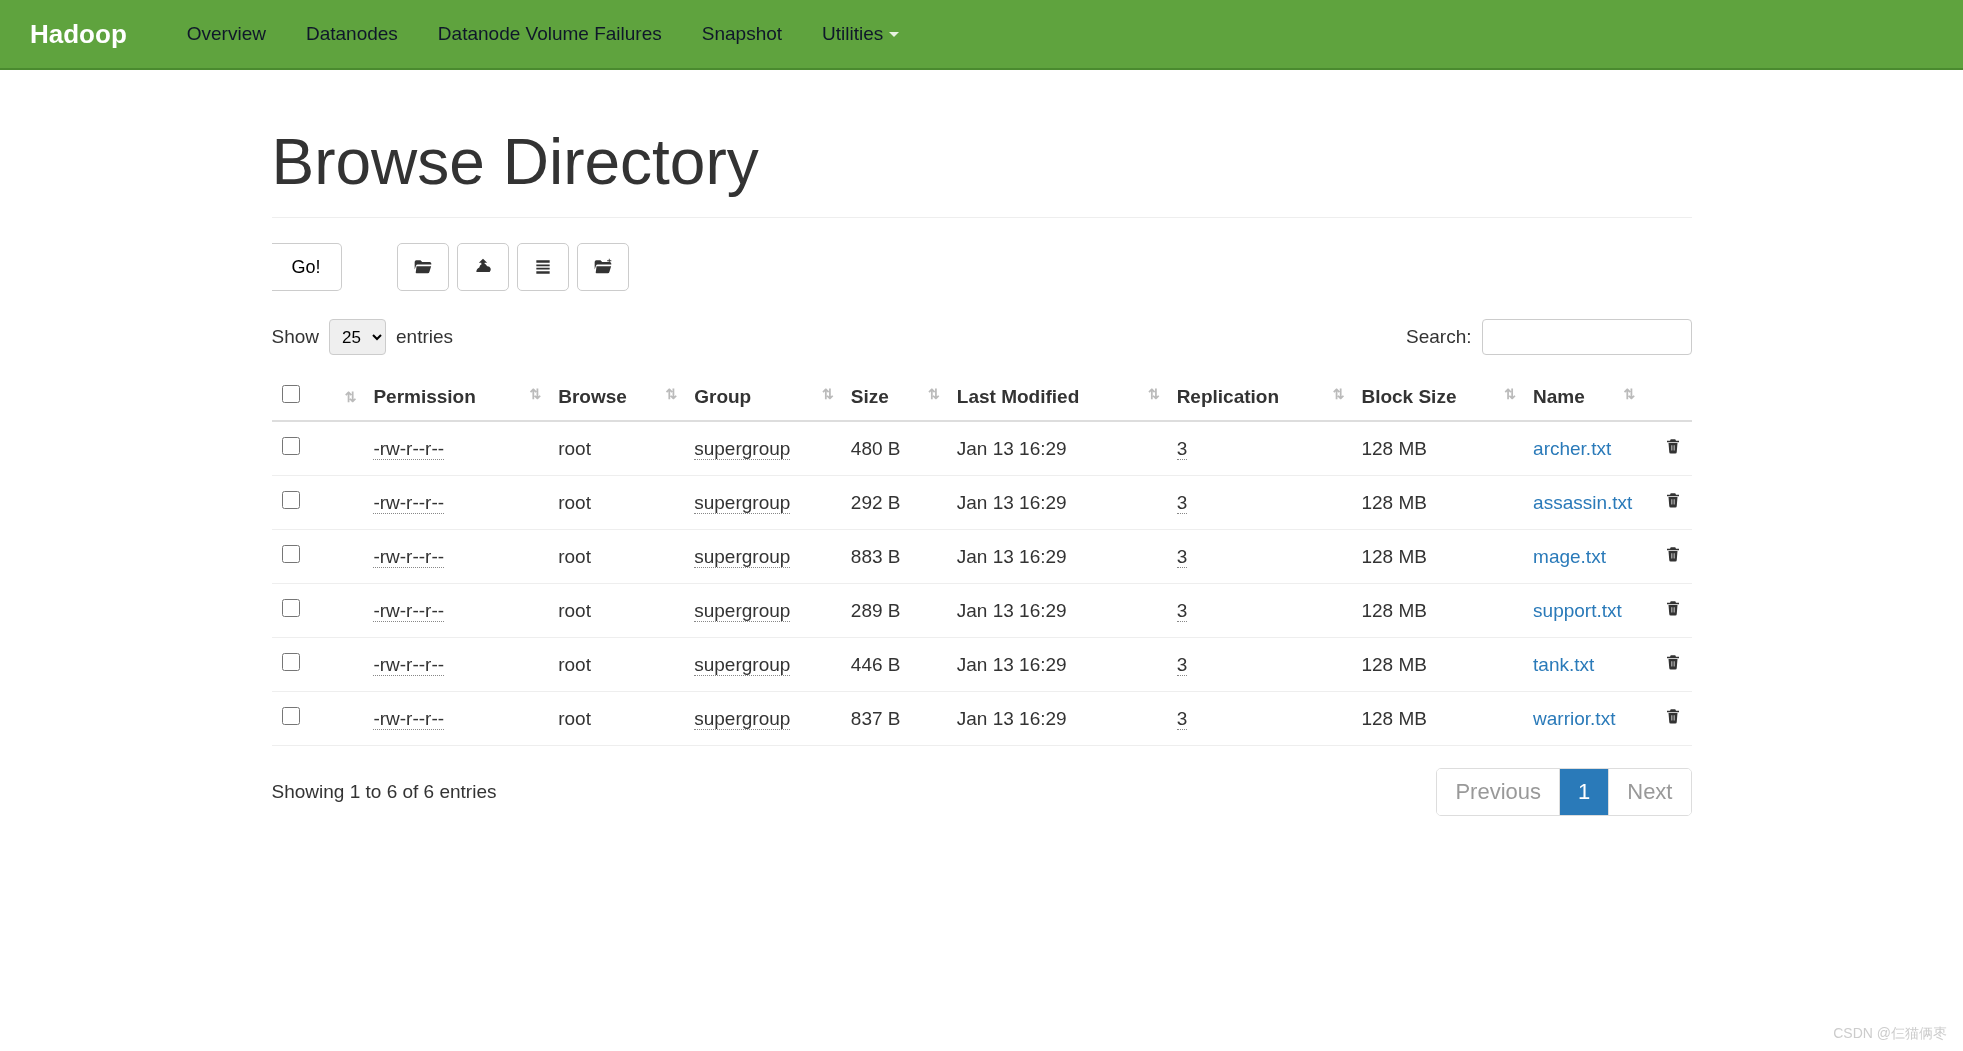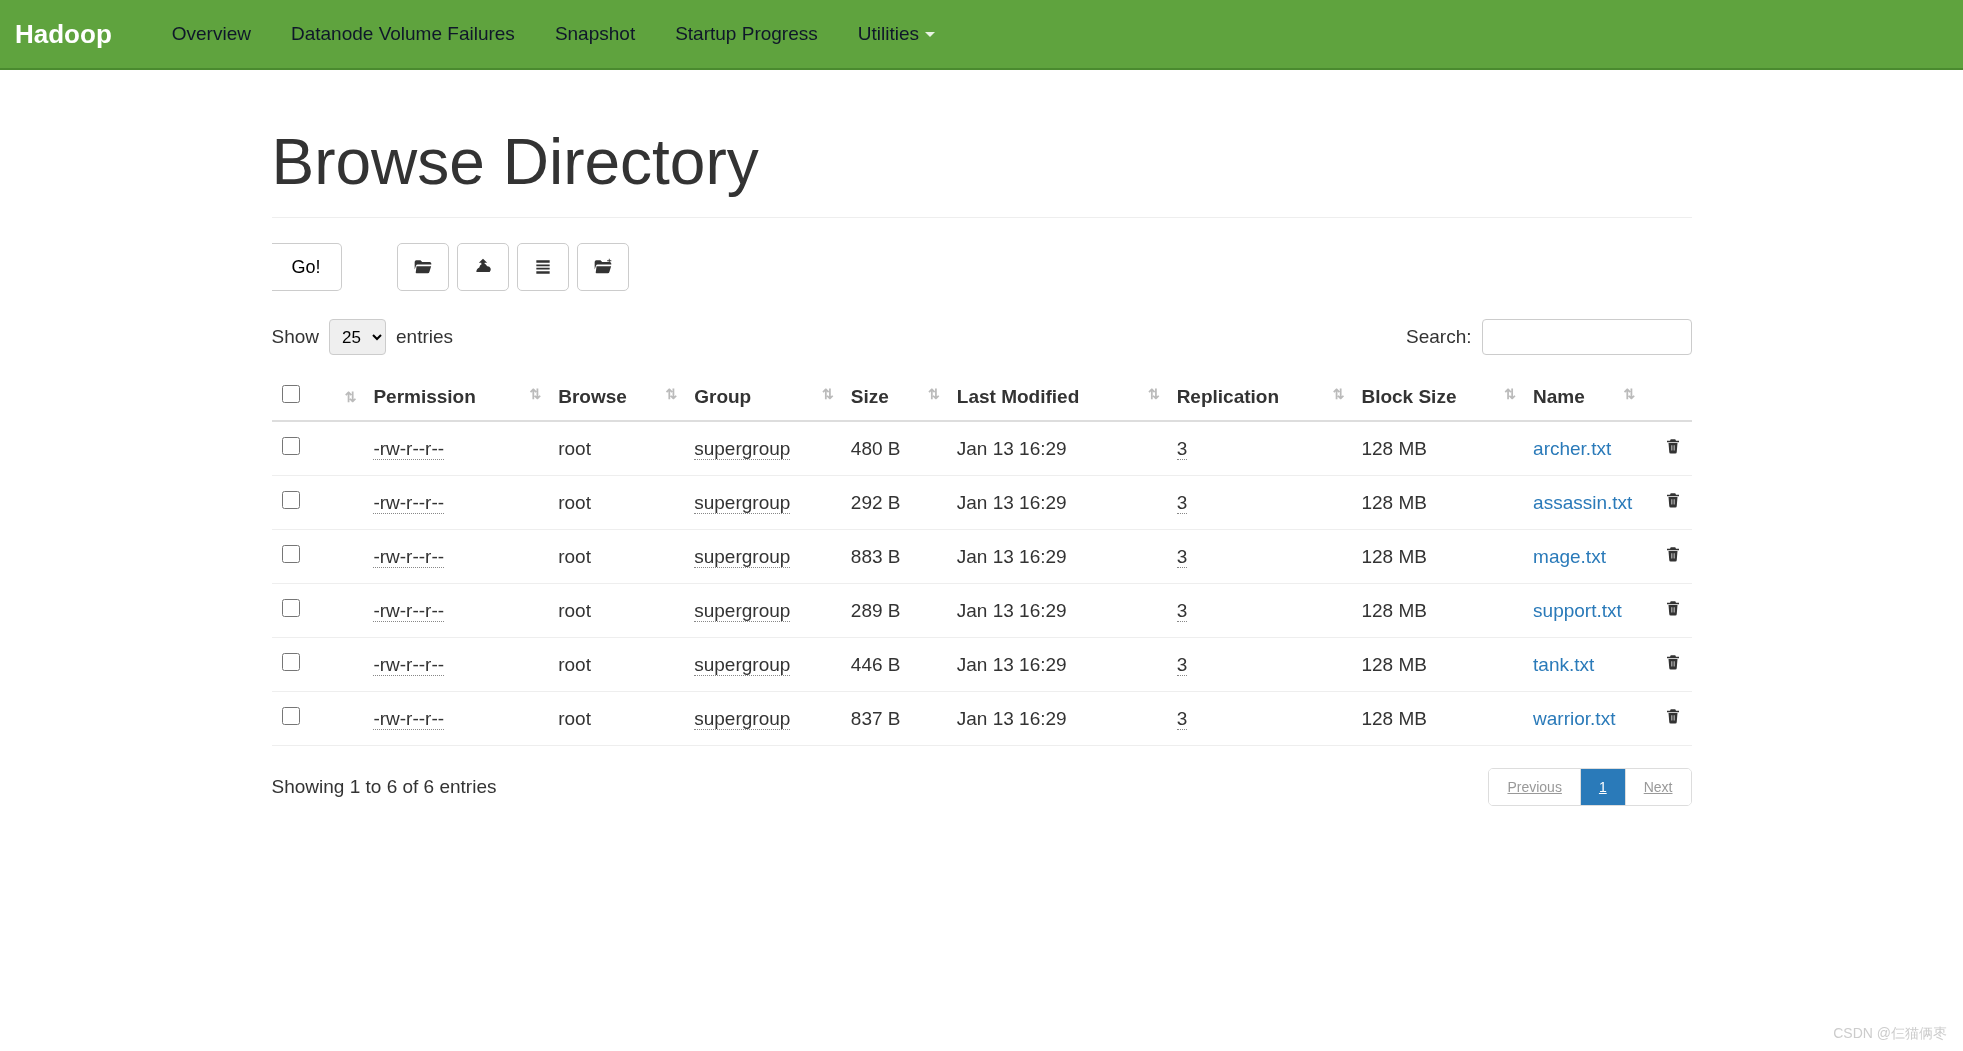--- a/index.html
+++ b/index.html
@@ -7,21 +7,21 @@
     font-family: "Segoe UI", "Helvetica Neue", Arial, sans-serif;
     font-size: 18px;
     color: #333;
     background: #fff;
   }
   .navbar {
     background: #5fa33e;
     border-bottom: 2px solid #4a8a2f;
     display: flex;
     align-items: center;
-    padding: 0 15px;
+    padding: 0 30px;
     height: 70px;
   }
   .brand {
     color: #fff;
     font-size: 26px;
     font-weight: 600;
     margin-right: 40px;
   }
   .nav-item {
     color: #0f172a;
@@ -166,26 +166,25 @@
     font-size: 19px;
   }
   .pagination {
     display: flex;
     border: 1px solid #ddd;
     border-radius: 5px;
     overflow: hidden;
   }
   .page-btn {
     padding: 10px 18px;
-    font-size: 14px;
+    font-size: 22px;
     background: #fff;
     border-right: 1px solid #ddd;
     color: #2a7ab9;
     cursor: pointer;
-    text-decoration: underline;
   }
   .page-btn:last-child { border-right: none; }
   .page-btn.disabled { color: #999; cursor: default; }
   .page-btn.active { background: #2a7ab9; color: #fff; }
   .watermark {
     position: fixed;
     bottom: 8px;
     right: 16px;
     font-size: 14px;
     color: #ccc;
@@ -201,23 +200,23 @@
   .col-block { width: 180px; }
   .col-name { width: auto; }
   .col-trash { width: 50px; text-align: right; }
 </style>
 </head>
 <body>
 
 <div class="navbar">
   <div class="brand">Hadoop</div>
   <div class="nav-item">Overview</div>
+  <div class="nav-item">Datanodes</div>
   <div class="nav-item">Datanode Volume Failures</div>
   <div class="nav-item">Snapshot</div>
-  <div class="nav-item">Startup Progress</div>
   <div class="nav-item">
     <span>Utilities</span>
     <span class="caret-down"></span>
   </div>
 </div>
 
 <div class="container">
   <h1 class="page-title">Browse Directory</h1>
 
   <div class="path-row">

